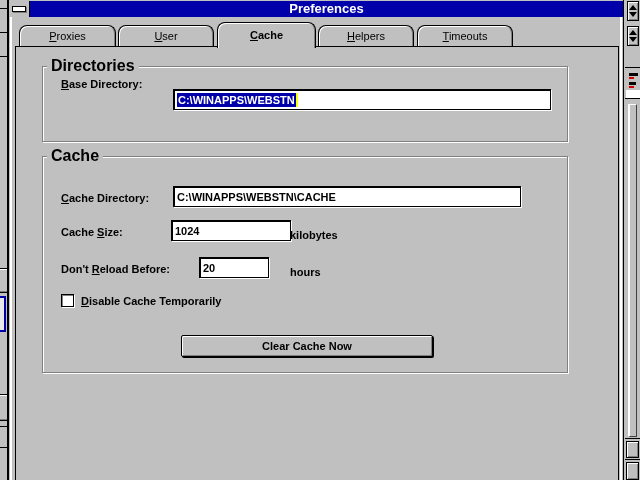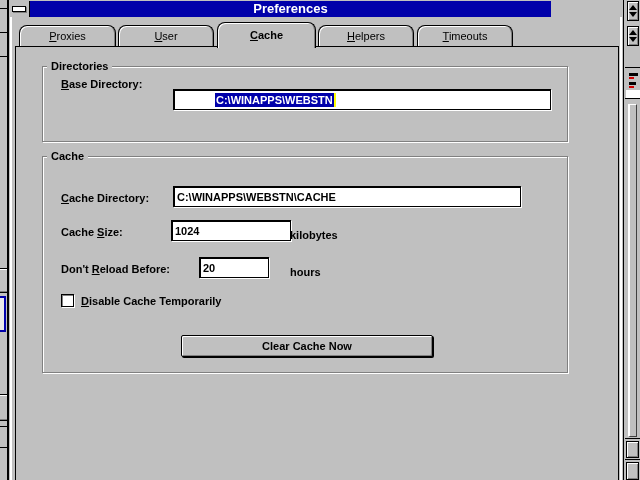--- a/index.html
+++ b/index.html
@@ -35,21 +35,21 @@
   .white-band { position:absolute; left:1px; width:14px; height:8px; background:#fff; }
   #scroll-channel { position:absolute; left:3px; top:104px; width:9px; height:333px;
                     background:#C0C0C0; border-left:2px solid #fff; border-top:1px solid #fff;
                     border-right:1px solid #404040; border-bottom:1px solid #404040; }
   .sb-btn { position:absolute; left:1px; width:13px; background:#C0C0C0;
             border:1px solid #000; box-shadow:inset 1px 1px 0 #fff, inset -1px -1px 0 #808080; }
 
   
   #dialog { left:8px; top:0; width:616px; height:480px; background:#C0C0C0;
             border-left:1px solid #000; border-right:1px solid #000; }
-  #titlebar { position:absolute; left:1px; top:1px; width:541px; height:16px;
+  #titlebar { position:absolute; left:1px; top:1px; width:613px; height:16px;
               background:#0000AA; display:flex; }
   #sysmenu { width:20px; height:16px; background:#C0C0C0; border-right:1px solid #000; position:relative; flex:none; }
   #sysmenu .dash { position:absolute; left:2px; top:5px; width:14px; height:6px;
                    background:#fff; border:1px solid #000; box-shadow:1px 1px 0 #808080; }
   #title-text { flex:1; color:#fff; font-weight:bold; font-size:13px; line-height:16px; text-align:center; }
 
   .bevel-white { background:#fff; z-index:0; }
 
   
   .tab { position:absolute; top:25px; height:21px; background:#C0C0C0;
@@ -58,29 +58,29 @@
          font-size:11px; line-height:20px; text-align:center; z-index:2; }
   .tab.active { top:22px; height:26px; font-weight:bold; line-height:24px; z-index:3; }
 
   
   #panel { position:absolute; left:6px; top:46px; width:604px; height:440px;
            background:#C0C0C0; border:1px solid #000; z-index:1; }
 
   .group { position:absolute; border:1px solid #808080;
            box-shadow:1px 1px 0 #fff, inset 1px 1px 0 #fff; }
   .group-label { position:absolute; top:-8px; left:4px; background:#C0C0C0;
-                 padding:0 4px; font-weight:bold; font-size:11px; line-height:14px; }
+                 padding:0 4px; font-weight:bold; font-size:16px; line-height:14px; }
 
   .lbl { position:absolute; font-weight:bold; font-size:11px; line-height:14px; white-space:nowrap; }
 
   .field { position:absolute; background:#fff; border:1px solid #000;
            box-shadow:1px 1px 0 #fff, inset 1px 1px 0 #000;
            font-size:11px; font-weight:bold; line-height:18px; padding:1px 3px 0 3px;
            white-space:nowrap; overflow:hidden; }
-  .sel { background:#0000AA; color:#fff; padding:1px 1px;margin-left:38px; }
+  .sel { background:#0000AA; color:#fff; padding:1px 1px; }
   .caret { display:inline-block; width:2px; height:14px; background:#FFFF00; vertical-align:-3px; }
 
   #disable-checkbox { position:absolute; width:13px; height:13px; background:#fff;
                       border:1px solid #000; box-shadow:1px 1px 0 #fff, inset 1px 1px 0 #808080;
                       font-size:10px; line-height:11px; text-align:center; }
 
   #clear-btn { position:absolute; background:#C0C0C0; border:1px solid #000; border-radius:2px;
                box-shadow:1px 1px 0 #000, inset 1px 1px 0 #fff, inset -1px -1px 0 #808080;
                font-weight:bold; font-size:11px; line-height:21px; text-align:center; }
   u { text-decoration:underline; }

